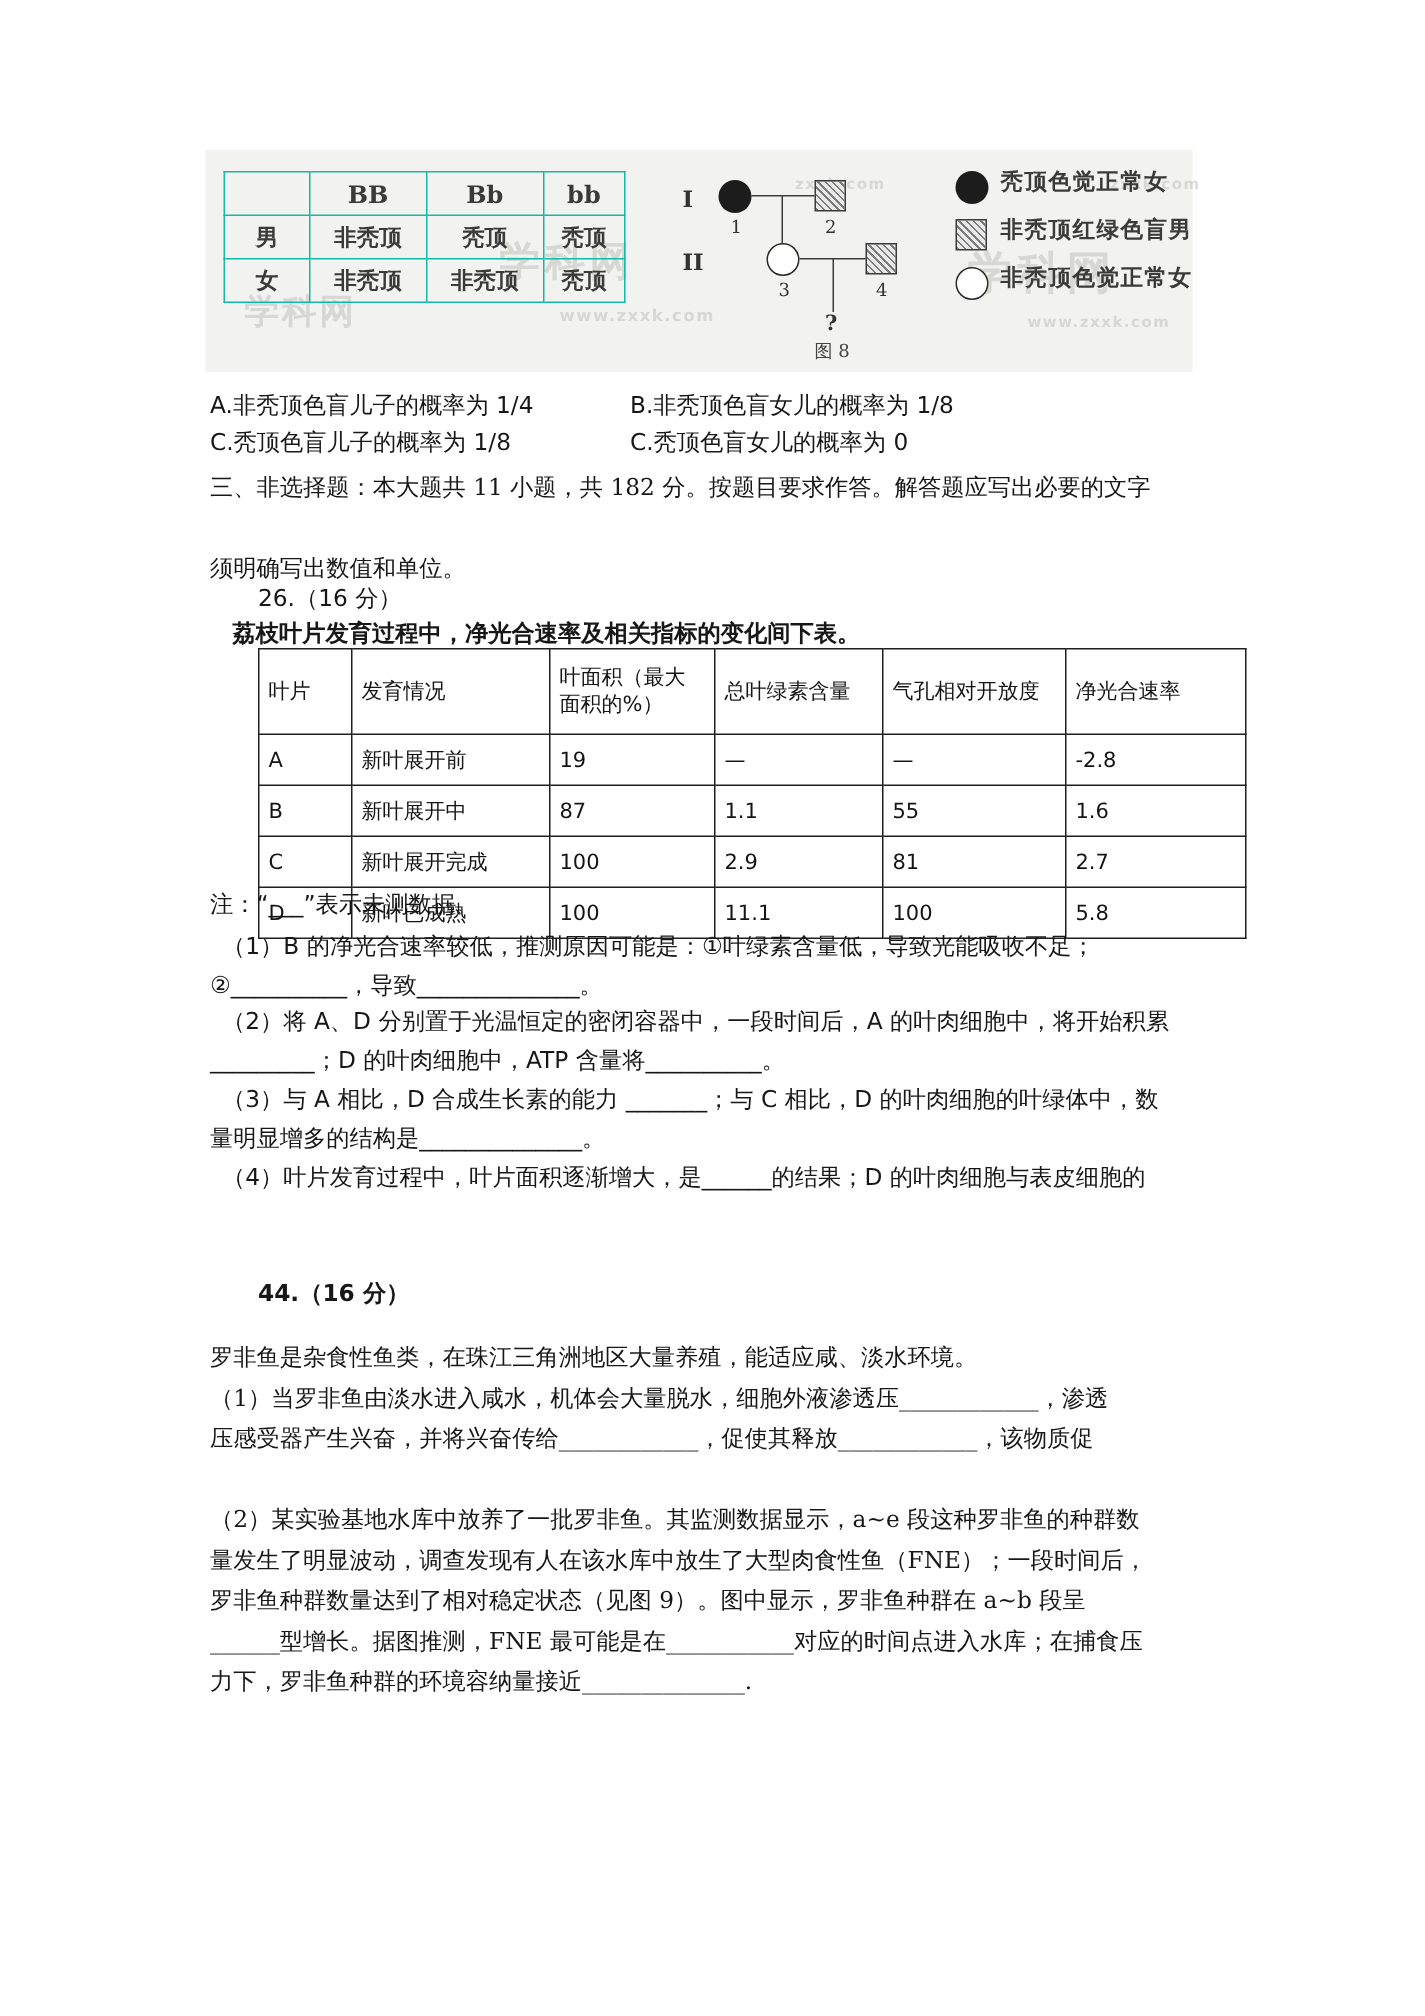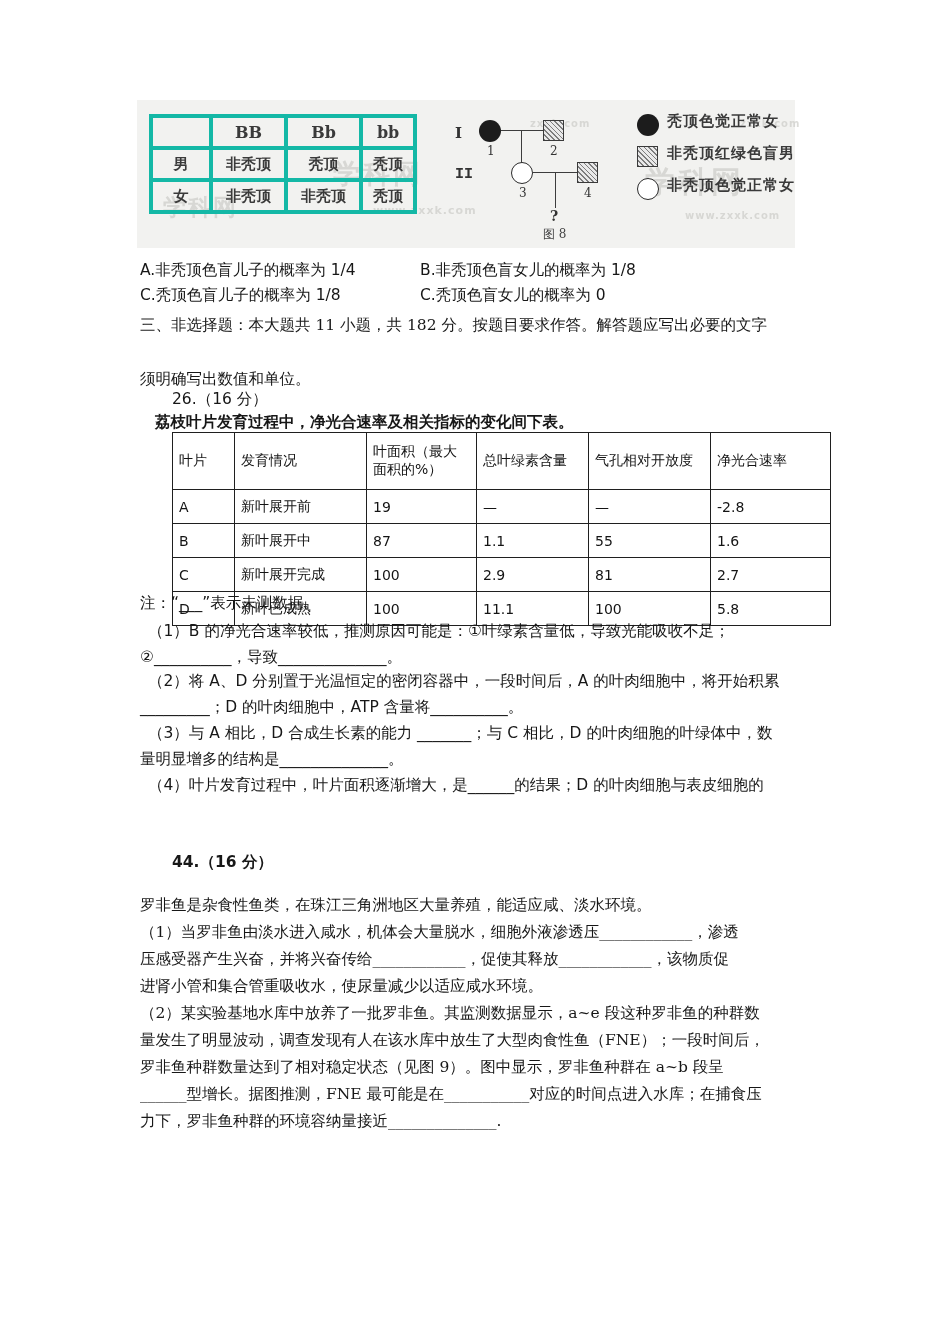--- a/index.html
+++ b/index.html
@@ -52,21 +52,21 @@
   .geno-table {
     position: absolute;
     left: 12px;
     top: 14px;
     width: 268px;
     border-collapse: collapse;
     background: transparent;
     font-family: "DejaVu Serif", "Liberation Serif", serif;
   }
   .geno-table td {
-    border: 4px solid #14b8a6;
+    border: 1px solid #14b8a6;
     height: 28px;
     text-align: center;
     font-size: 15px;
     color: #3a3a3a;
     padding: 0 2px;
     font-weight: 600;
   }
   .geno-table td.hd { font-family: "DejaVu Serif","Liberation Serif",serif; font-size:16px;}
 
   
@@ -192,21 +192,21 @@
         <td>女</td>
         <td>非秃顶</td>
         <td>非秃顶</td>
         <td>秃顶</td>
       </tr>
     </tbody>
       </table>
 
     <div class="pedigree">
       <span class="ped-lbl" style="left:0px; top:16px;">I</span>
-      <span class="ped-lbl" style="left:0px; top:58px;font-family:Liberation Mono, monospace;">II</span>
+      <span class="ped-lbl" style="left:0px; top:58px;">II</span>
 
       <span class="sym-circle-f" style="left:24px; top:12px;"></span>
       <span class="num" style="left:32px; top:36px;">1</span>
 
       <span class="sym-square-h" style="left:88px; top:12px;"></span>
       <span class="num" style="left:95px; top:36px;">2</span>
 
       <span class="ln" style="left:46px; top:22px; width:42px; height:1.4px;"></span>
 
       <span class="ln" style="left:66px; top:22px; width:1.4px; height:34px;"></span>
@@ -316,21 +316,20 @@
   <span class="txt" style="left:148px; top:726px;">（3）与 A 相比，D 合成生长素的能力 _______；与 C 相比，D 的叶肉细胞的叶绿体中，数</span>
   <span class="txt" style="left:140px; top:752px;">量明显增多的结构是______________。</span>
 
   <span class="txt" style="left:148px; top:778px;">（4）叶片发育过程中，叶片面积逐渐增大，是______的结果；D 的叶肉细胞与表皮细胞的</span>
 
   <span class="txt" style="left:172px; top:855px; font-weight:600;">44.（16 分）</span>
   <span class="txt serif" style="left:140px; top:898px;">罗非鱼是杂食性鱼类，在珠江三角洲地区大量养殖，能适应咸、淡水环境。</span>
 
   <span class="txt serif" style="left:140px; top:925px;">（1）当罗非鱼由淡水进入咸水，机体会大量脱水，细胞外液渗透压____________，渗透</span>
   <span class="txt serif" style="left:140px; top:952px;">压感受器产生兴奋，并将兴奋传给____________，促使其释放____________，该物质促</span>
-  <span class="txt serif" style="left:140px; top:979px;">进肾小管和集合管重吸收水，使尿量减少以适应咸水环境。</span>
 
   <span class="txt serif" style="left:140px; top:1006px;">（2）某实验基地水库中放养了一批罗非鱼。其监测数据显示，a~e 段这种罗非鱼的种群数</span>
   <span class="txt serif" style="left:140px; top:1033px;">量发生了明显波动，调查发现有人在该水库中放生了大型肉食性鱼（FNE）；一段时间后，</span>
   <span class="txt serif" style="left:140px; top:1060px;">罗非鱼种群数量达到了相对稳定状态（见图 9）。图中显示，罗非鱼种群在 a~b 段呈</span>
   <span class="txt serif" style="left:140px; top:1087px;">______型增长。据图推测，FNE 最可能是在___________对应的时间点进入水库；在捕食压</span>
   <span class="txt serif" style="left:140px; top:1114px;">力下，罗非鱼种群的环境容纳量接近______________.</span>
 
 
 </div>
 

